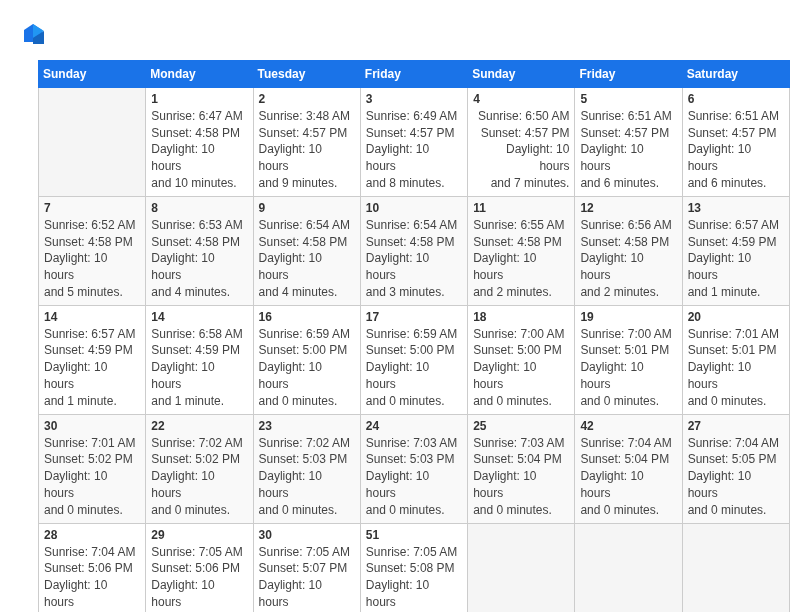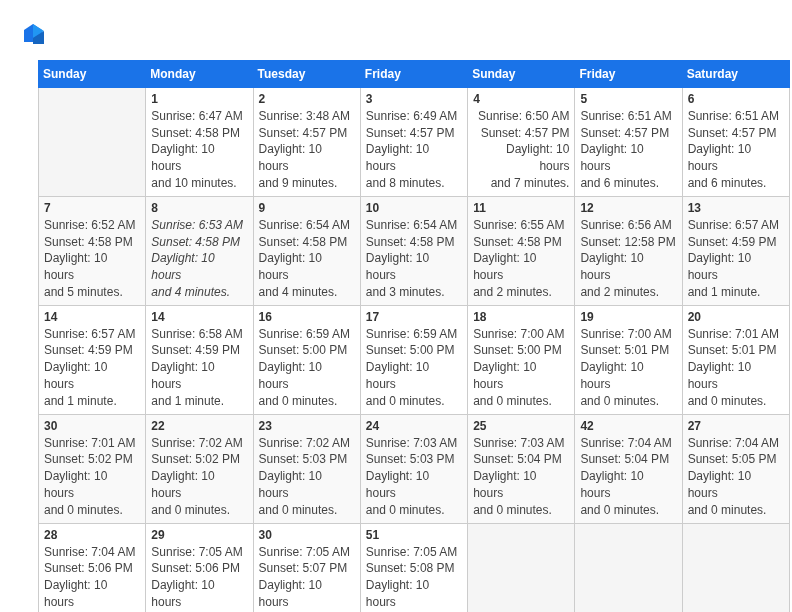--- a/index.html
+++ b/index.html
@@ -158,21 +158,21 @@
       <tr>
         <td>
           <div class="day-number">7</div>
           <div class="day-info" style="white-space: pre-line;">Sunrise: 6:52 AM
 Sunset: 4:58 PM
 Daylight: 10 hours
 and 5 minutes.</div>
         </td>
         <td>
           <div class="day-number">8</div>
-          <div class="day-info" style="white-space: pre-line; font-style: italic;">Sunrise: 6:53 AM
+          <div class="day-info" style="white-space: pre-line;">Sunrise: 6:53 AM
 Sunset: 4:58 PM
 Daylight: 10 hours
 and 4 minutes.</div>
         </td>
         <td>
           <div class="day-number">9</div>
           <div class="day-info" style="white-space: pre-line;">Sunrise: 6:54 AM
 Sunset: 4:58 PM
 Daylight: 10 hours
 and 4 minutes.</div>
@@ -187,21 +187,21 @@
         <td>
           <div class="day-number">11</div>
           <div class="day-info" style="white-space: pre-line;">Sunrise: 6:55 AM
 Sunset: 4:58 PM
 Daylight: 10 hours
 and 2 minutes.</div>
         </td>
         <td>
           <div class="day-number">12</div>
           <div class="day-info" style="white-space: pre-line;">Sunrise: 6:56 AM
-Sunset: 12:58 PM
+Sunset: 4:58 PM
 Daylight: 10 hours
 and 2 minutes.</div>
         </td>
         <td>
           <div class="day-number">13</div>
           <div class="day-info" style="white-space: pre-line;">Sunrise: 6:57 AM
 Sunset: 4:59 PM
 Daylight: 10 hours
 and 1 minute.</div>
         </td>

